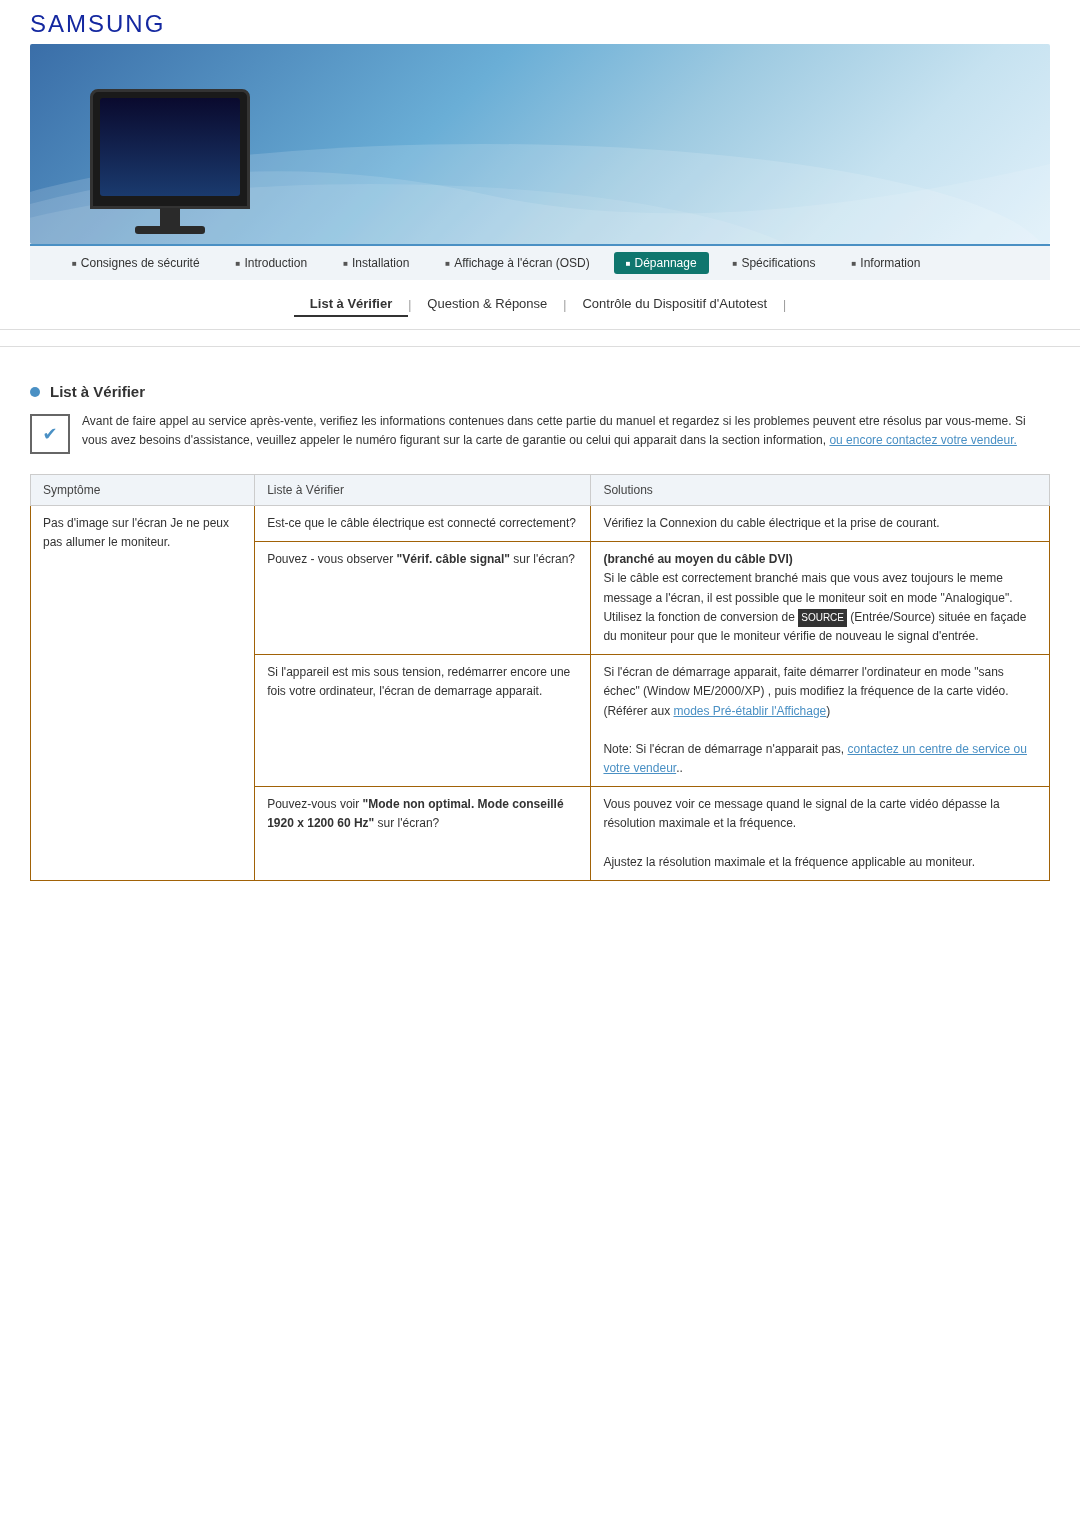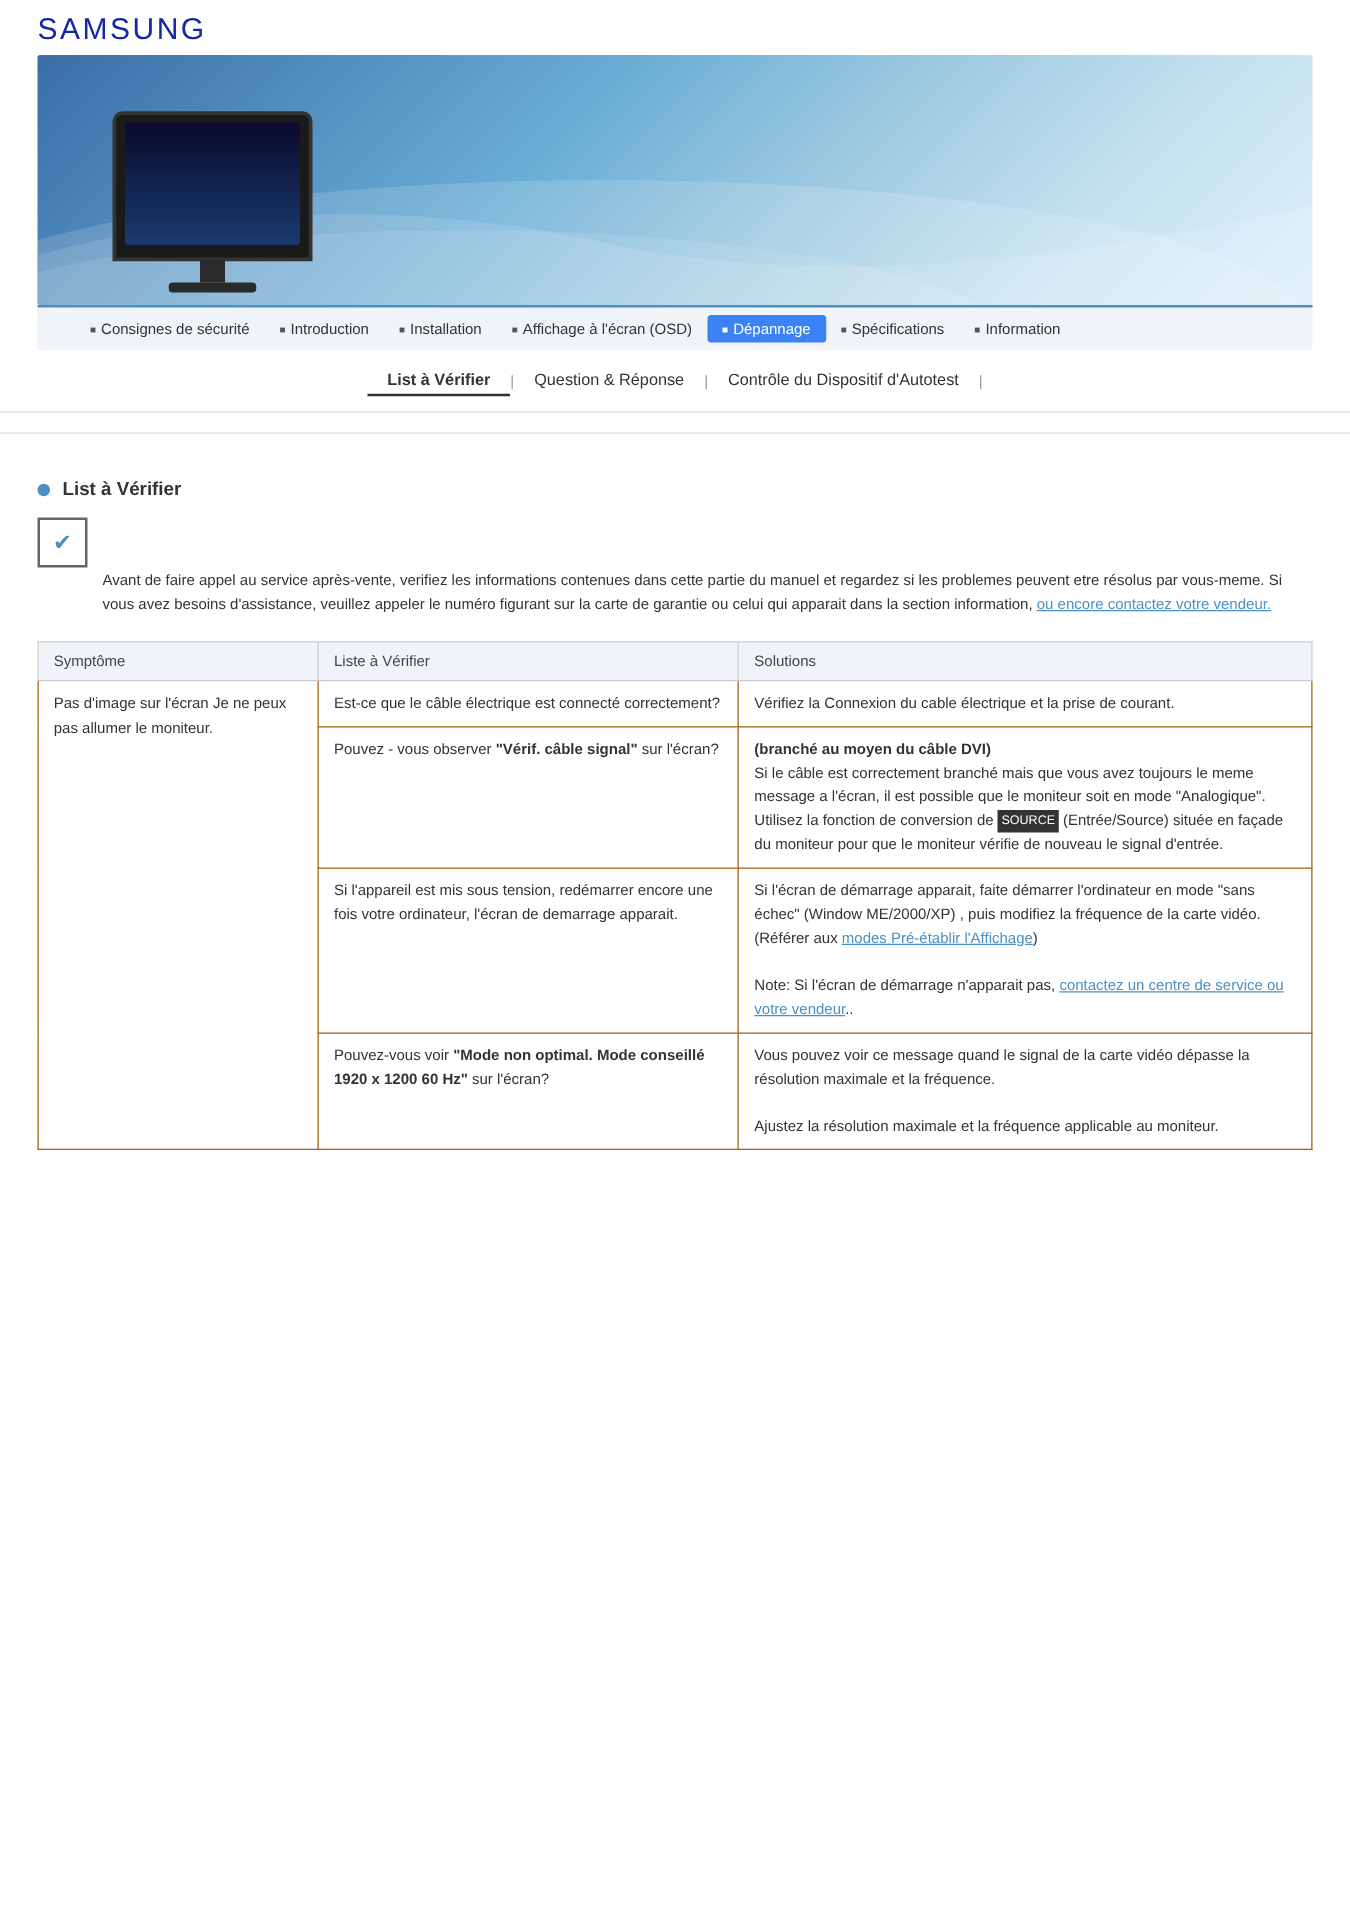--- a/index.html
+++ b/index.html
@@ -83,21 +83,21 @@
       color: #333;
       line-height: 1.5;
     }
 
     
     .nav-bar {
       background: #f0f4f8;
       border-top: 2px solid #4a90c4;
       padding: 6px 30px;
       display: flex;
-      gap: 0;
+      gap: 12px;
       align-items: center;
     }
 
     .nav-item {
       font-size: 12px;
       color: #333;
       padding: 4px 12px;
       cursor: pointer;
       display: flex;
       align-items: center;
@@ -106,21 +106,21 @@
     }
 
     .nav-item::before {
       content: '■';
       font-size: 8px;
       color: #555;
     }
 
     .nav-item.active {
       color: #fff;
-      background: #3b82f6;
+      background: #0f766e;
       border-radius: 3px;
     }
 
     .nav-item.active::before {
       color: #fff;
     }
 
     
     .sub-nav {
       display: flex;
@@ -190,21 +190,20 @@
       justify-content: center;
       font-size: 18px;
       color: #4a90c4;
       margin-top: 2px;
     }
 
     .intro-text {
       font-size: 12px;
       line-height: 1.6;
       color: #333;
-      margin-top: 43px;
     }
 
     .intro-text .link {
       color: #4a90c4;
       text-decoration: underline;
     }
 
     
     .trouble-table {
       width: 100%;

